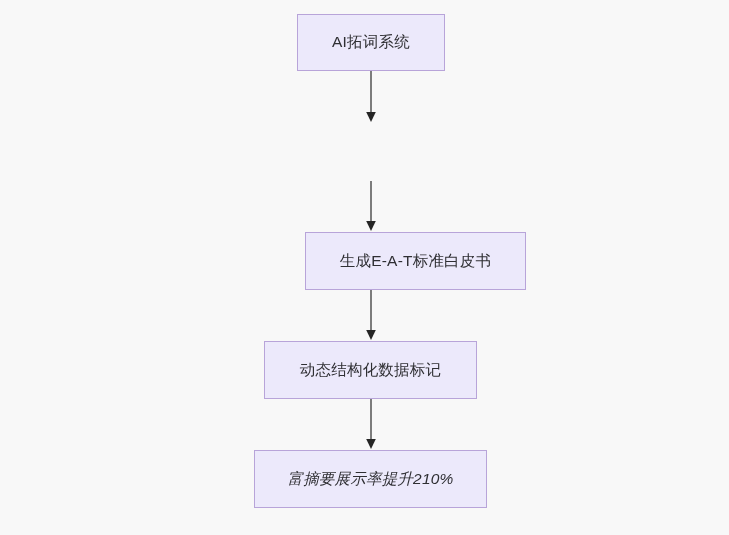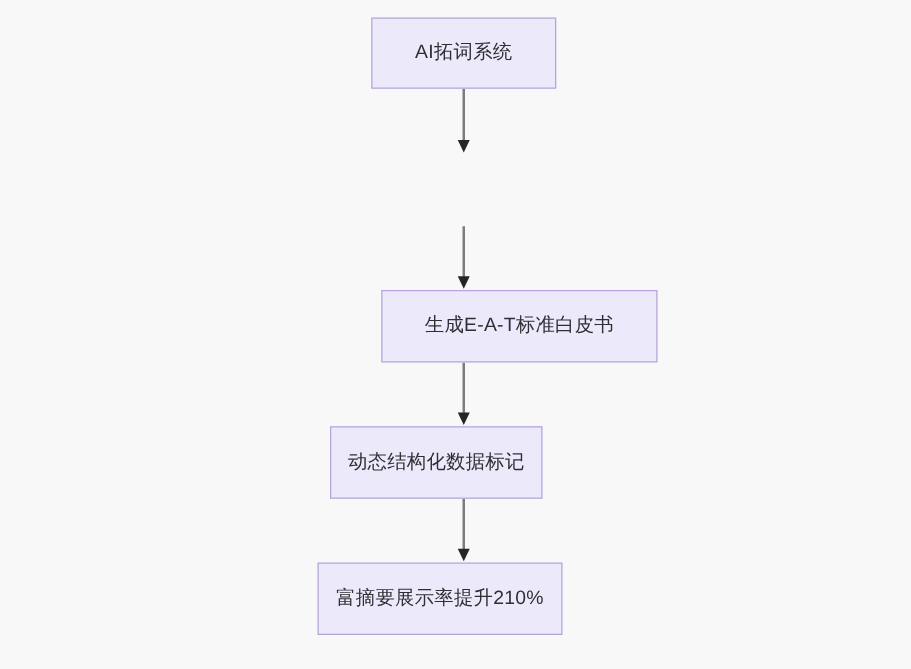--- a/index.html
+++ b/index.html
@@ -37,22 +37,22 @@
     line-height: 1.2;
     letter-spacing: 0.2px;
     white-space: nowrap;
     text-align: center;
   }
 
   
   .node-1 { left: 297px; top: 14px;  width: 148px; height: 57px; }
   .node-2 { left: 276px; top: 123px; width: 190px; height: 58px; }
   .node-3 { left: 261px; top: 232px; width: 221px; height: 58px; margin-left: 44px; }
-  .node-4 { left: 264px; top: 341px; width: 170px; height: 58px; }
-  .node-5 { left: 254px; top: 450px; width: 196px; height: 58px; }
+  .node-4 { left: 264px; top: 341px; width: 213px; height: 58px; }
+  .node-5 { left: 254px; top: 450px; width: 233px; height: 58px; font-style: italic; }
 
   
   .connector {
     position: absolute;
     left: 0;
     top: 0;
     width: 729px;
     height: 535px;
     pointer-events: none;
   }

